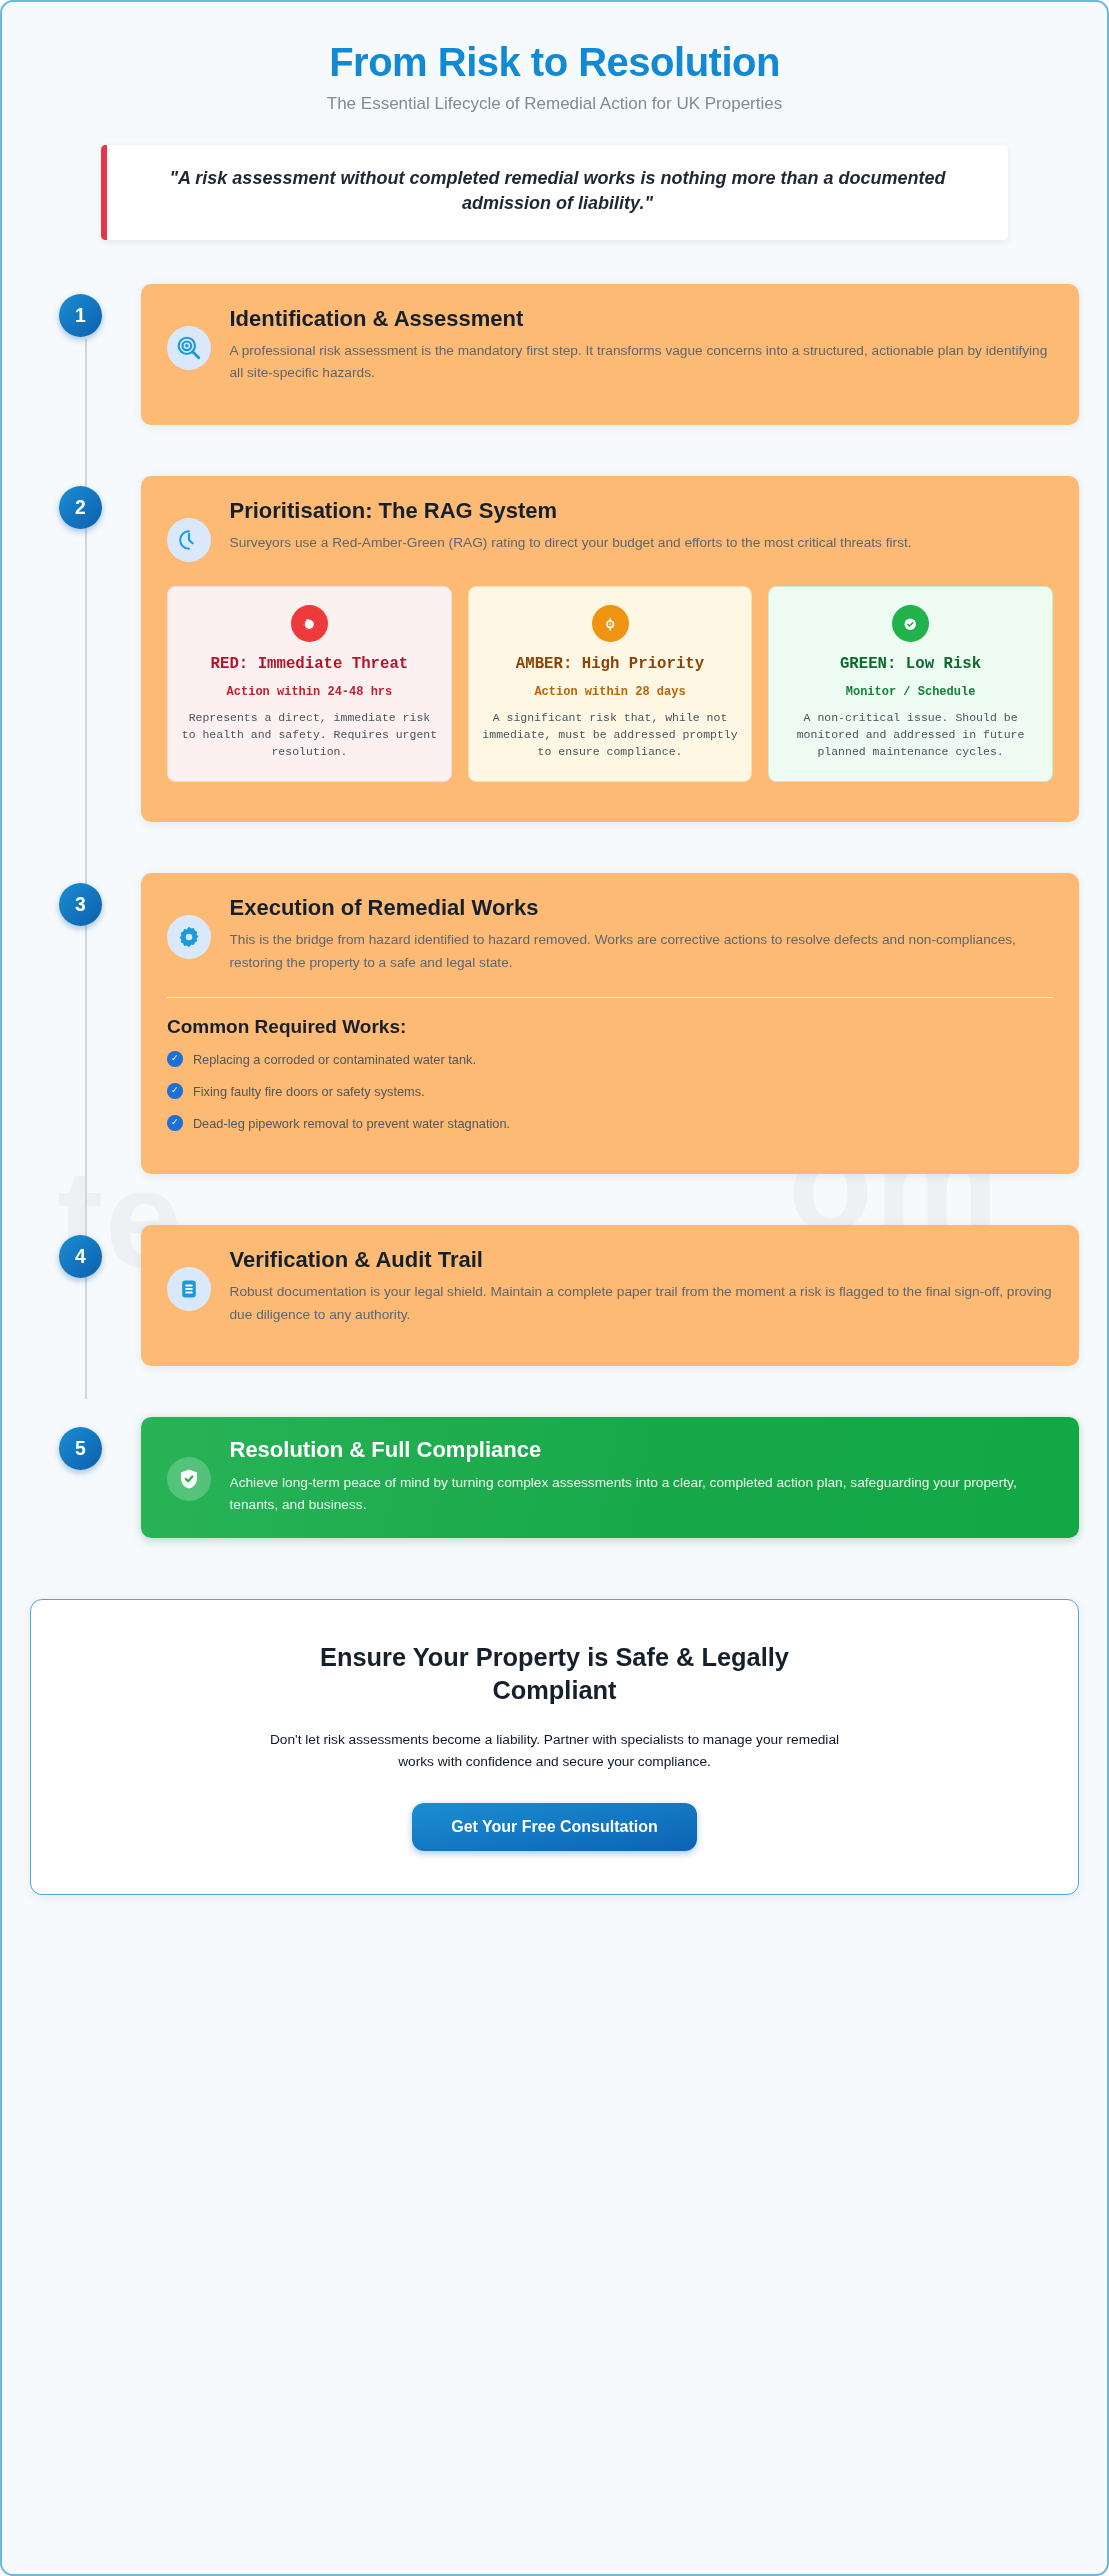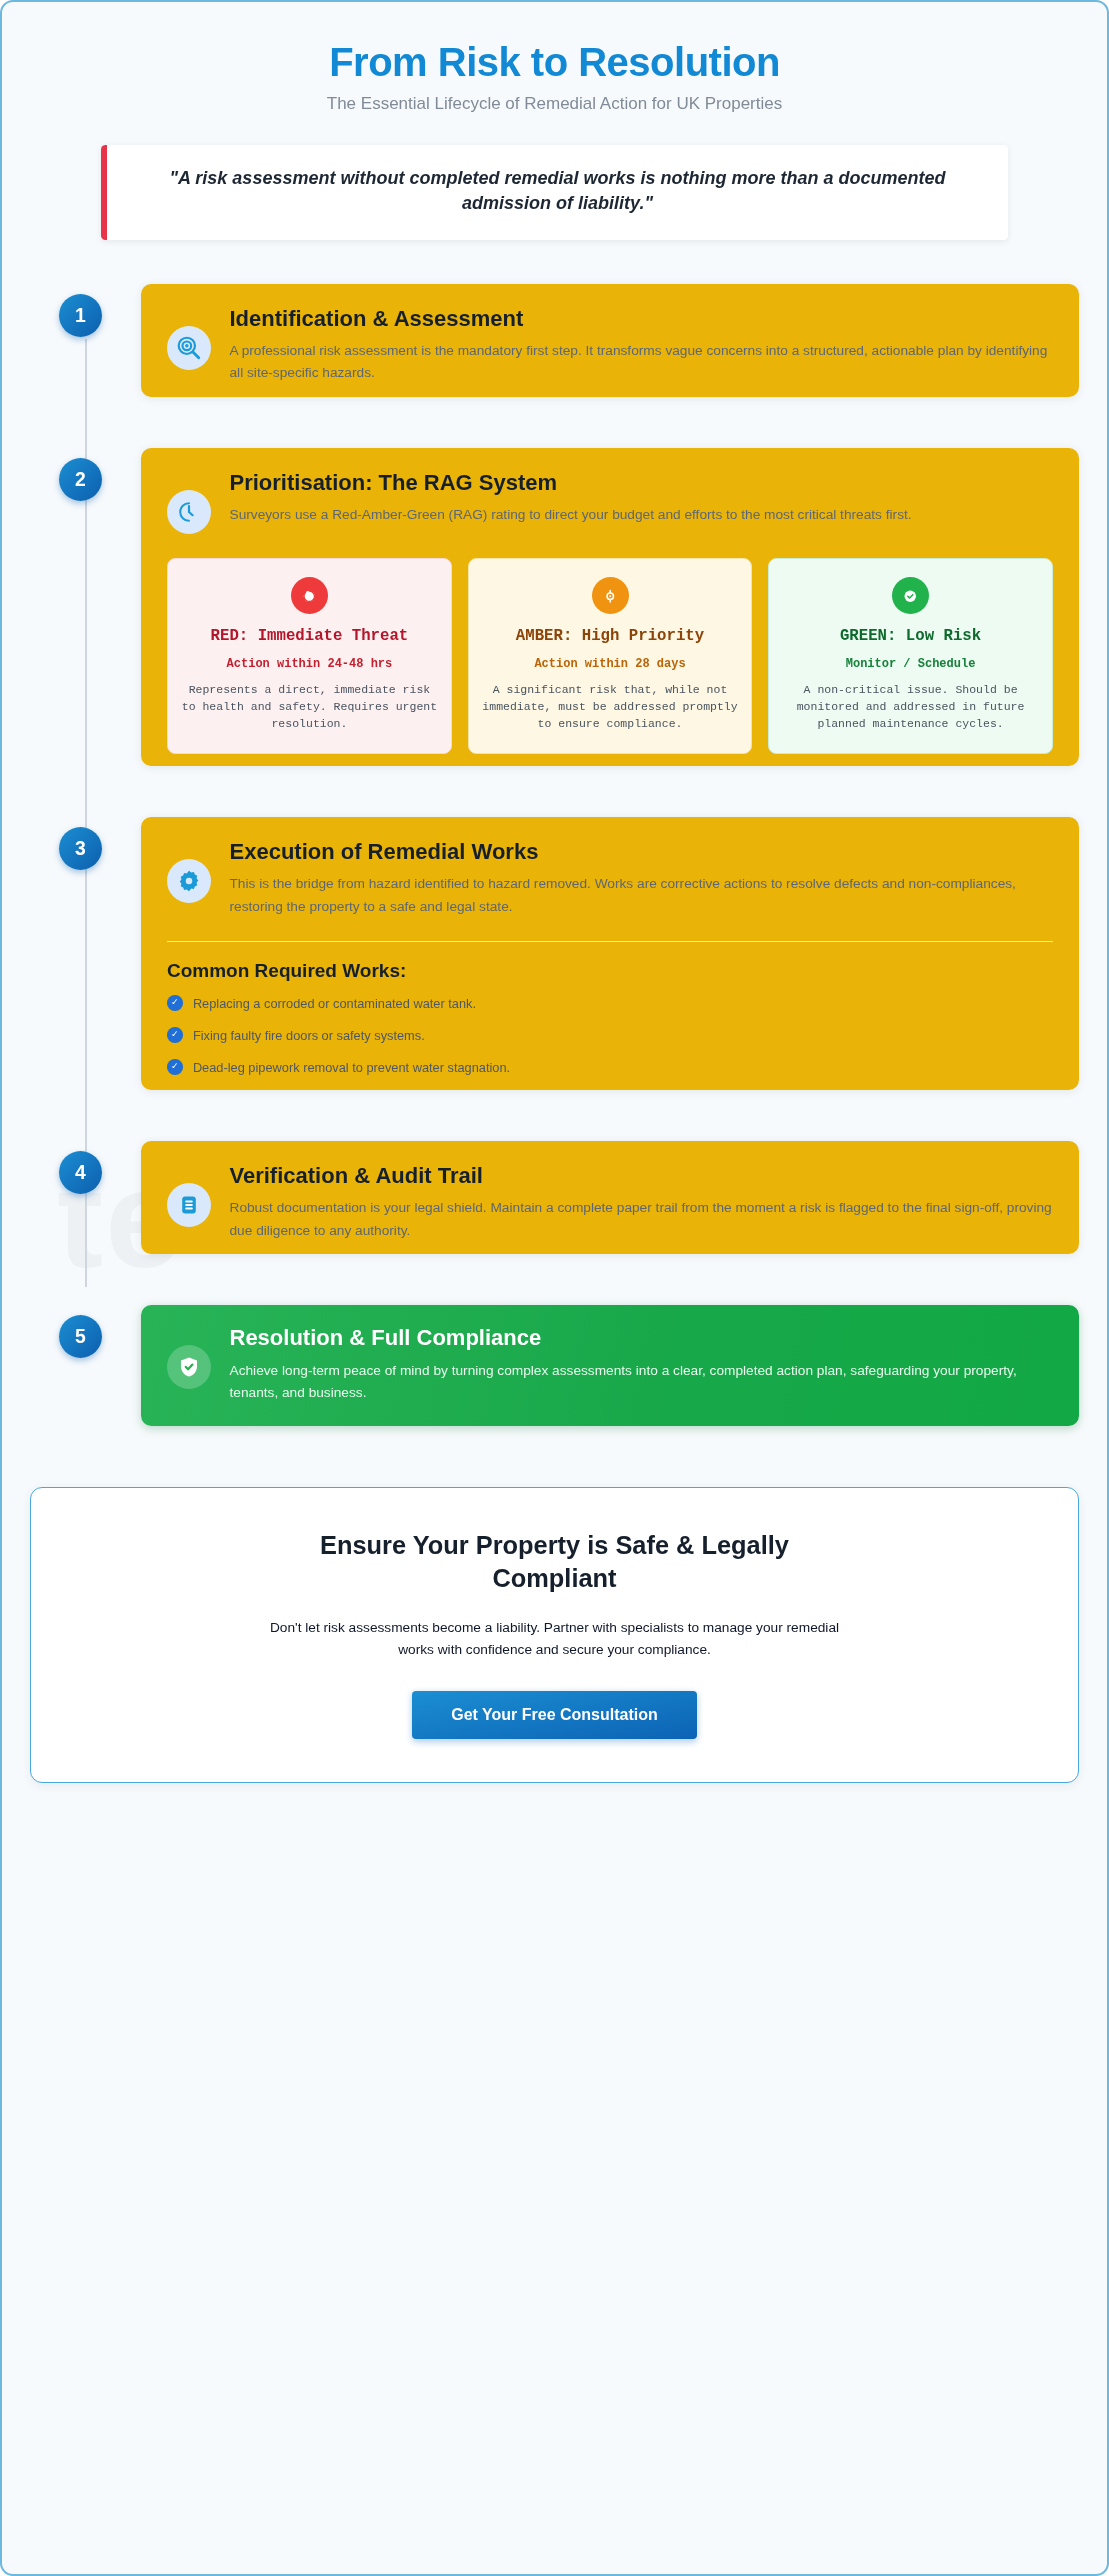--- a/index.html
+++ b/index.html
@@ -113,24 +113,24 @@
     box-shadow: 0 2.8px 6.5px rgba(13,95,174,0.35);
     margin-left: 29px;
     margin-top: 10.2px;
     z-index: 3;
     position: relative;
   }
 
   .card {
     flex: 1 1 auto;
     margin-left: 39px;
-    background: #eab308;
+    background: #fdba74;
     border-radius: 10.2px;
     box-shadow: 0 1.8px 8.3px rgba(25,50,80,0.09);
-    padding: 22px 26px 12px 26px;
+    padding: 22px 26px 40px 26px;
   }
 
   .card-head {
     display: flex;
     align-items: flex-start;
   }
   .icon-circle {
     flex: 0 0 auto;
     width: 44px;
     height: 44px;
@@ -268,21 +268,21 @@
     color: #0f172a;
     line-height: 1.63;
     margin: 23px auto 0 auto;
     max-width: 573px;
   }
   .cta-button {
     display: inline-block;
     margin-top: 29px;
     padding: 15px 39px;
     border: none;
-    border-radius: 4px;
+    border-radius: 12px;
     background: linear-gradient(170deg, #1b8ed2 0%, #0c63b5 100%);
     color: #ffffff;
     font-family: "Liberation Sans", sans-serif;
     font-size: 16px;
     font-weight: 700;
     cursor: pointer;
     box-shadow: 0 2.8px 7.4px rgba(12,99,181,0.33);
   }
 </style>
 </head>

